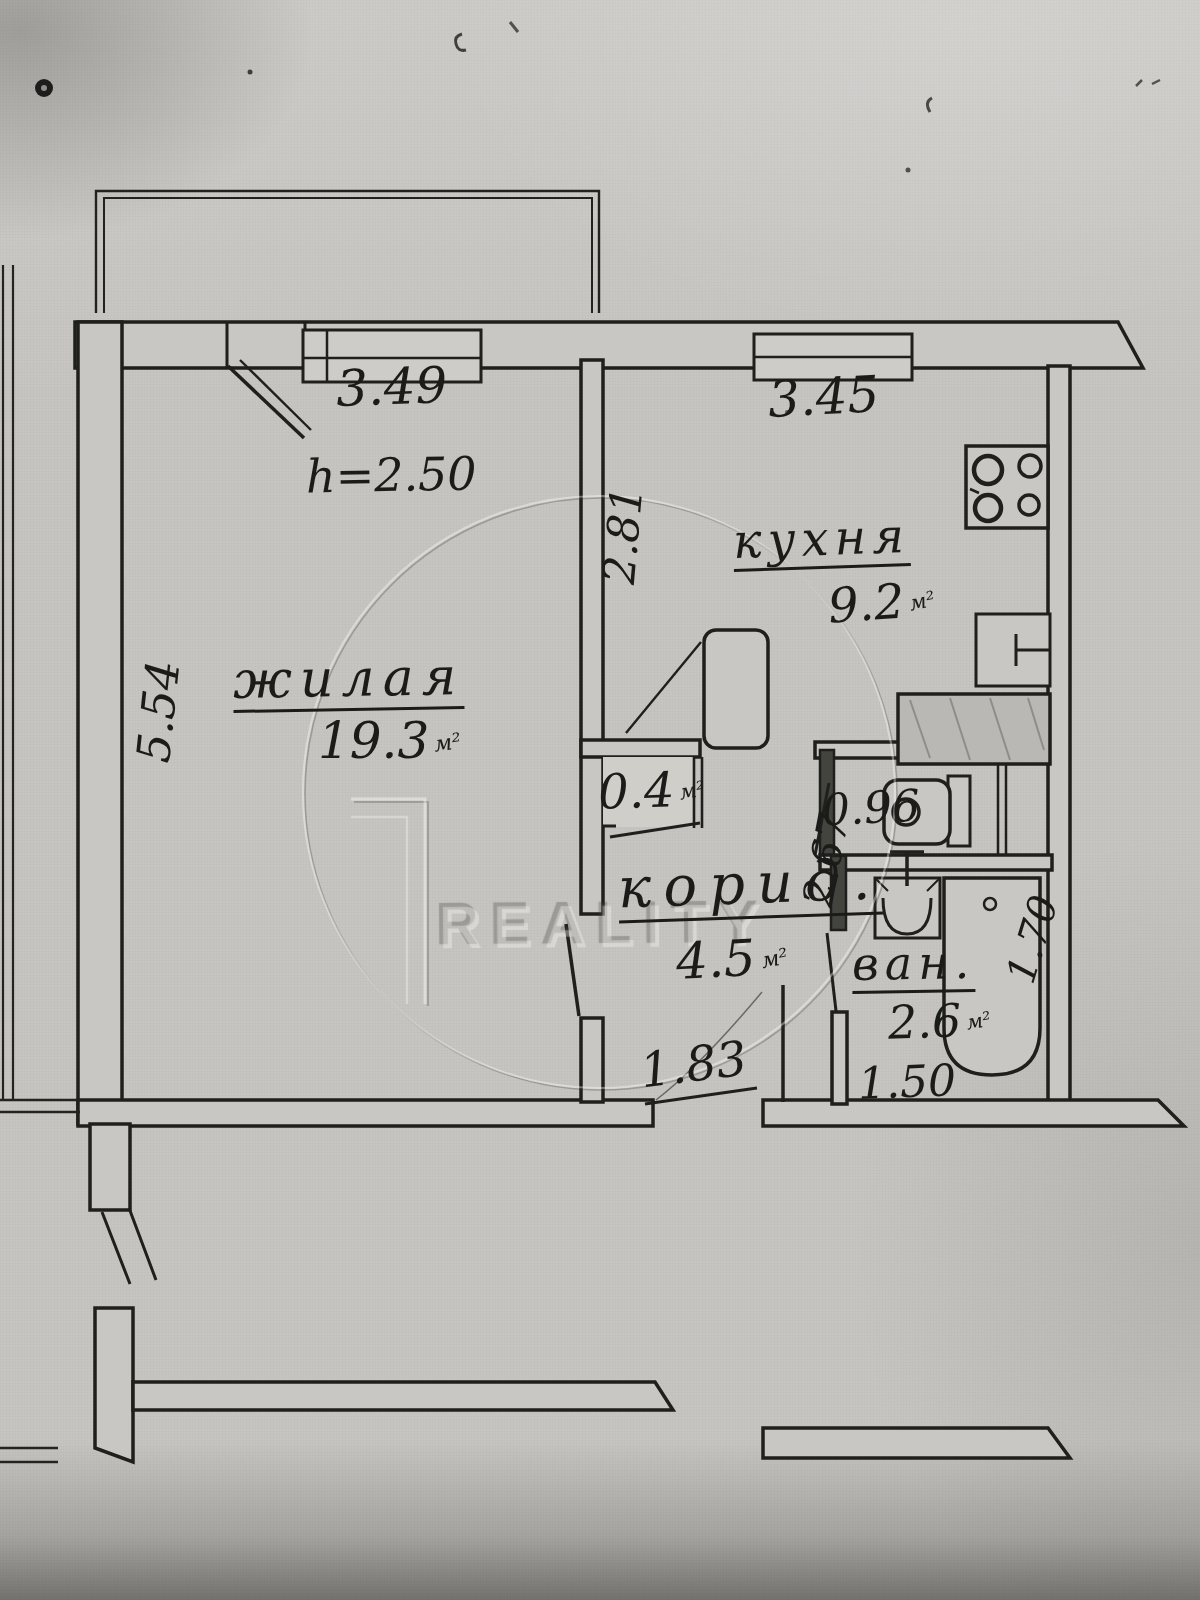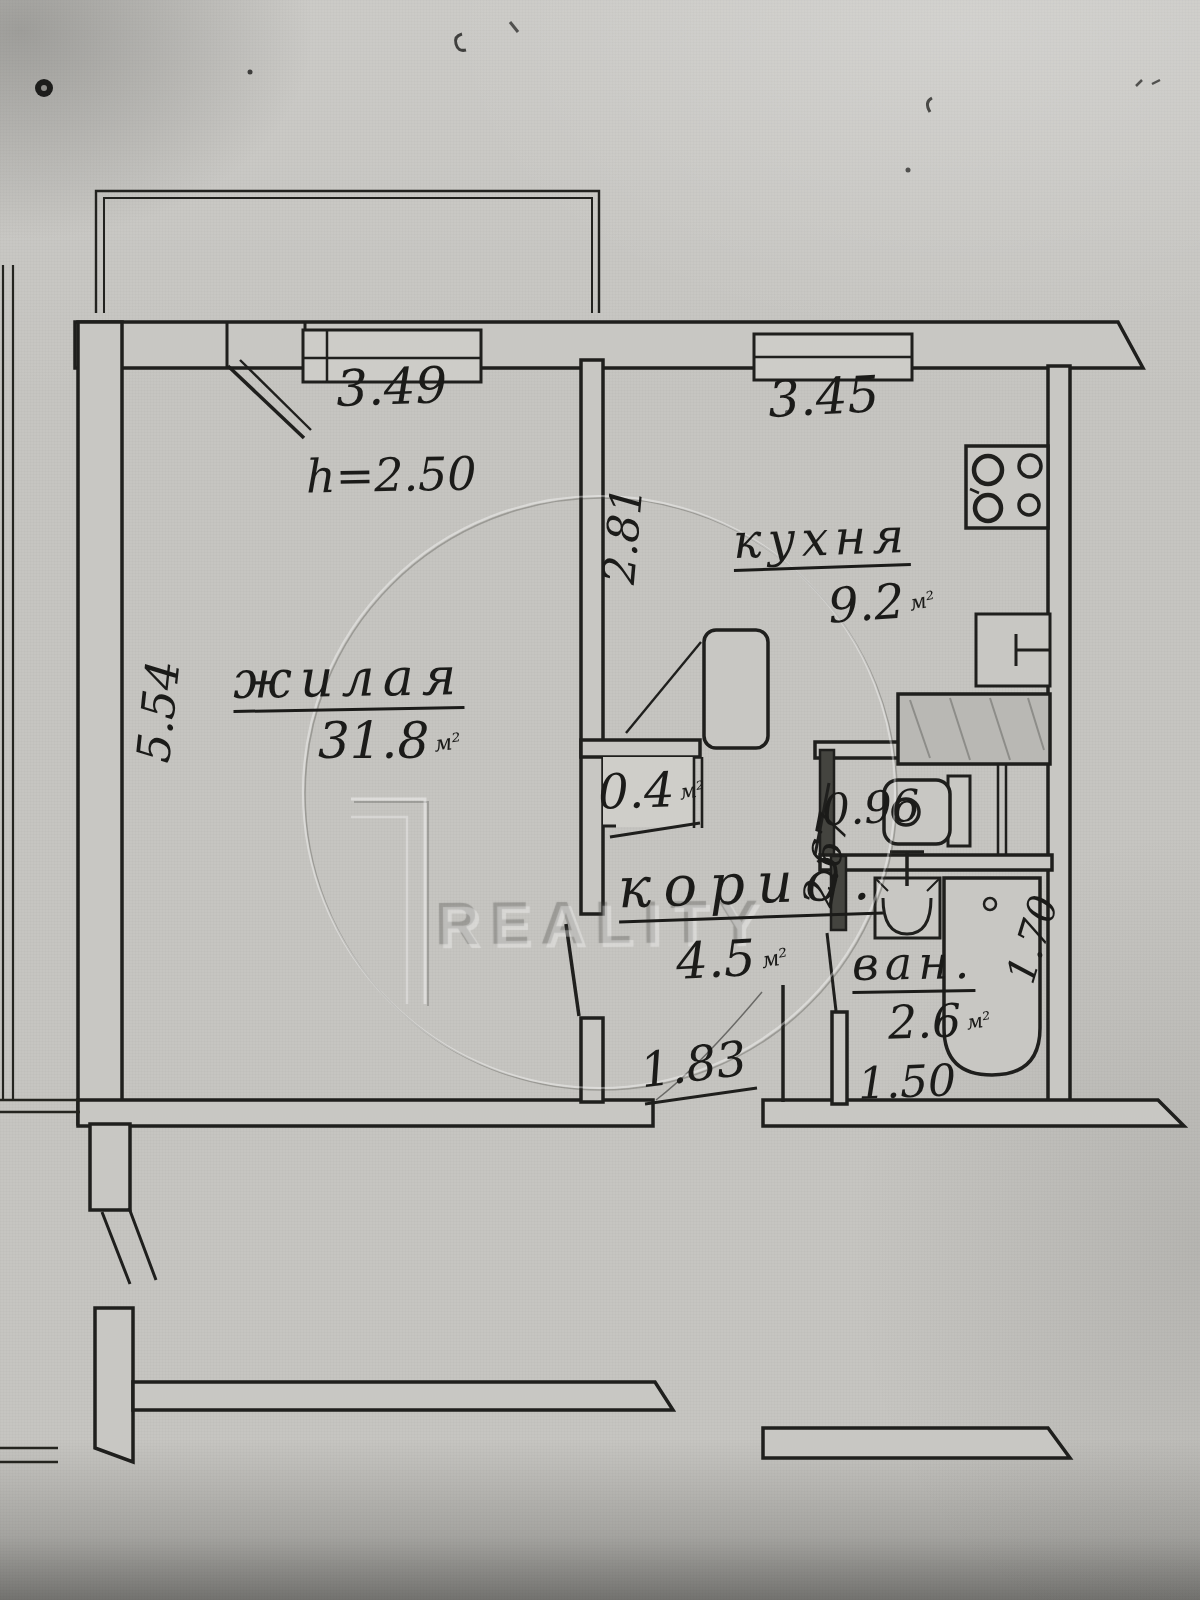--- a/index.html
+++ b/index.html
@@ -196,21 +196,21 @@
   <div class="lbl vlbl" style="left:130px;top:760px;font-size:46px;transform:rotate(-84deg);">5.54</div>
   <div class="lbl vlbl" style="left:597px;top:582px;font-size:44px;transform:rotate(-85deg);">2.81</div>
   <div class="lbl vlbl" style="left:797px;top:902px;font-size:42px;transform:rotate(-79deg);">2.67</div>
   <div class="lbl" style="left:822px;top:786px;font-size:44px;transform:rotate(-3deg);z-index:3;">0.96</div>
   <div class="lbl vlbl" style="left:1000px;top:976px;font-size:40px;transform:rotate(-73deg);">1.70</div>
   <div class="lbl" style="left:640px;top:1040px;font-size:48px;transform:rotate(-7deg);">1.83</div>
   <div class="lbl" style="left:858px;top:1060px;font-size:44px;transform:rotate(-2deg);">1.50</div>
 
   <div class="lbl und" style="left:233px;top:652px;font-size:52px;letter-spacing:8px;transform:rotate(-1deg);">жилая</div>
   <div class="lbl" style="left:318px;top:716px;font-size:50px;">
-    <span>31.8</span><span class="unit">м²</span>
+    <span>19.3</span><span class="unit">м²</span>
   </div>
 
   <div class="lbl und" style="left:733px;top:514px;font-size:48px;letter-spacing:6px;transform:rotate(-2deg);">кухня</div>
   <div class="lbl" style="left:828px;top:578px;font-size:48px;transform:rotate(-4deg);">
     <span>9.2</span><span class="unit">м²</span>
   </div>
 
   <div class="lbl" style="left:598px;top:766px;font-size:48px;transform:rotate(-2deg);z-index:6;">
     <span>0.4</span><span class="unit">м²</span>
   </div>

